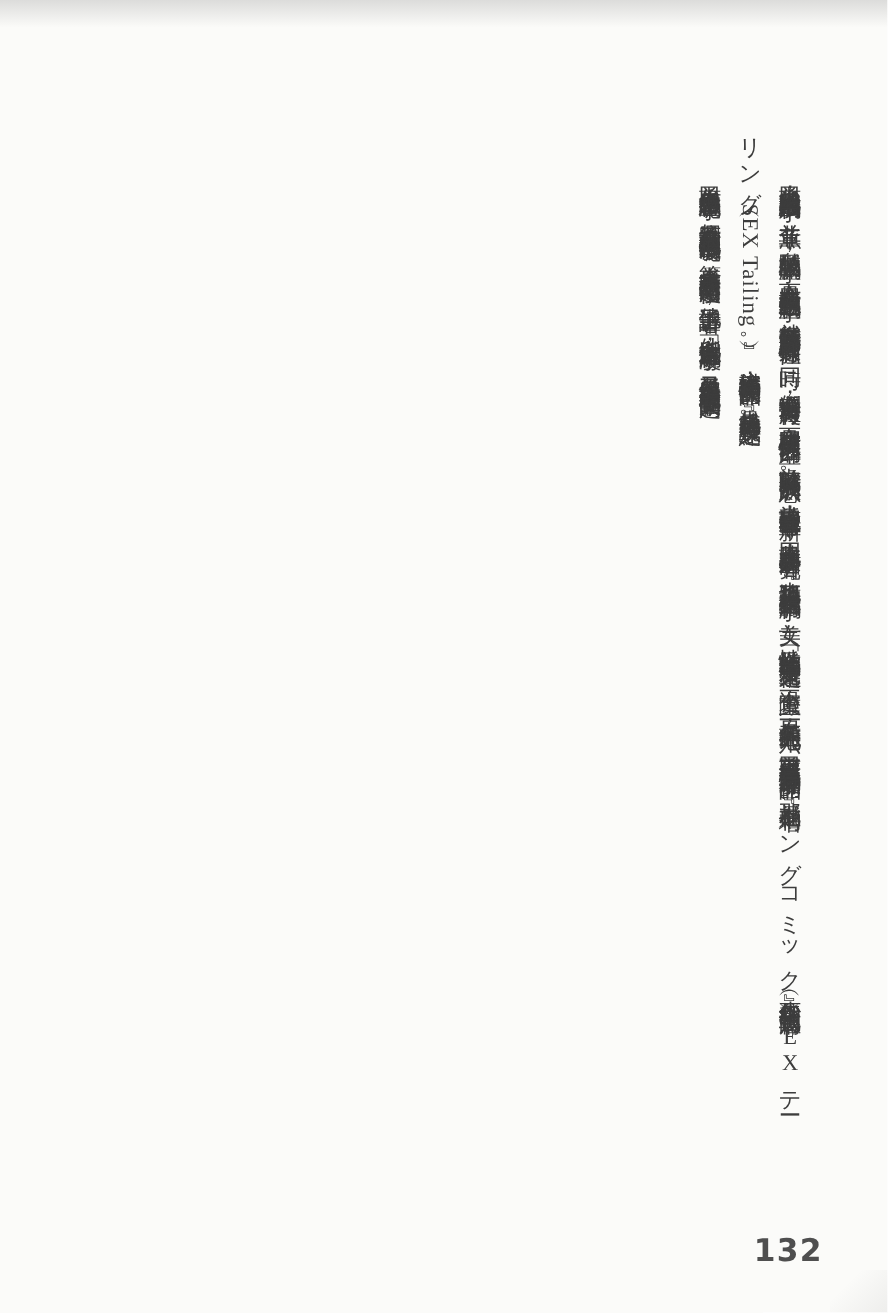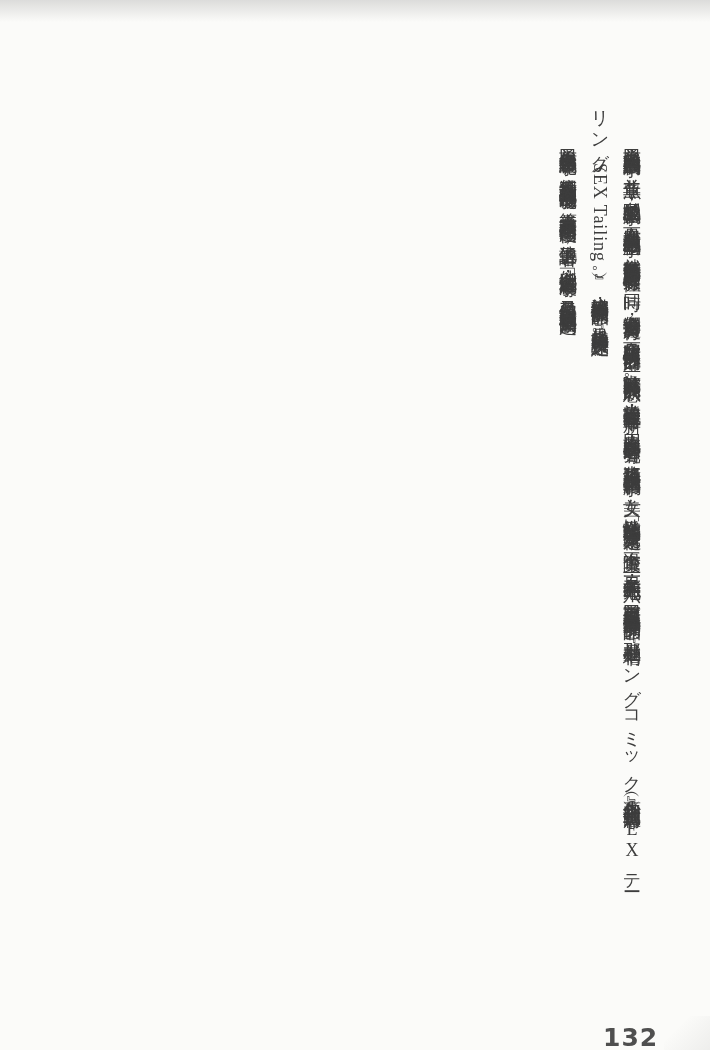--- a/index.html
+++ b/index.html
@@ -59,21 +59,20 @@
   .page-number {
     position: absolute;
     left: 603px;
     top: 988px;
     font-family: "DejaVu Sans", "Liberation Sans", sans-serif;
     font-weight: bold;
     font-size: 25px;
     line-height: 1;
     letter-spacing: 1px;
     color: #4f4f4f;
-    margin-top: 37px;
   }
 </style>
 </head>
 <body>
 
 <div class="page">
 
   <div class="text-block">
     <p>
       <span>前田俊夫於此時期描繪的觸手，並非章魚、烏賊型的吸盤觸手，而是擁有自我意志的生物型觸手，就像變色龍的舌頭和捕鳥膠一樣具有黏性。同時，它們還會沿著女體爬行，而且明確模仿了男性性器的外型，處於隨時都可以插入的狀態。由於這種表現在當時非常革新，因此許多日本人和外國研究者，也將『超神傳說』視為第一個將觸手、美女、性愛結合的「觸手凌辱」漫畫之元祖。不過實際上，早在六年前的一九七六年，前田俊夫就已經畫過另一部「觸手凌辱」的作品。那就是在『増刊ヤングコミック』（少年画報社）上刊載的短篇『</span><span class="upright">SEX</span><span>テーリング（SEX Tailing）』。這部描繪觸手襲擊女性的作品，也是後來的『超神傳說』之原點。</span>

